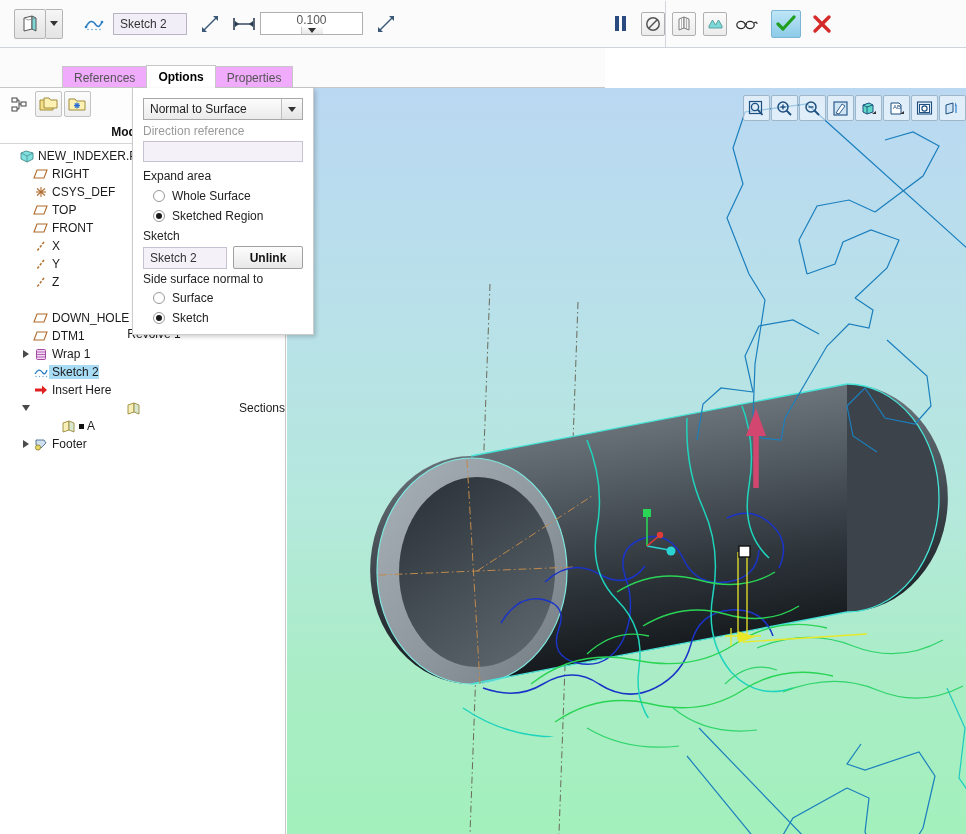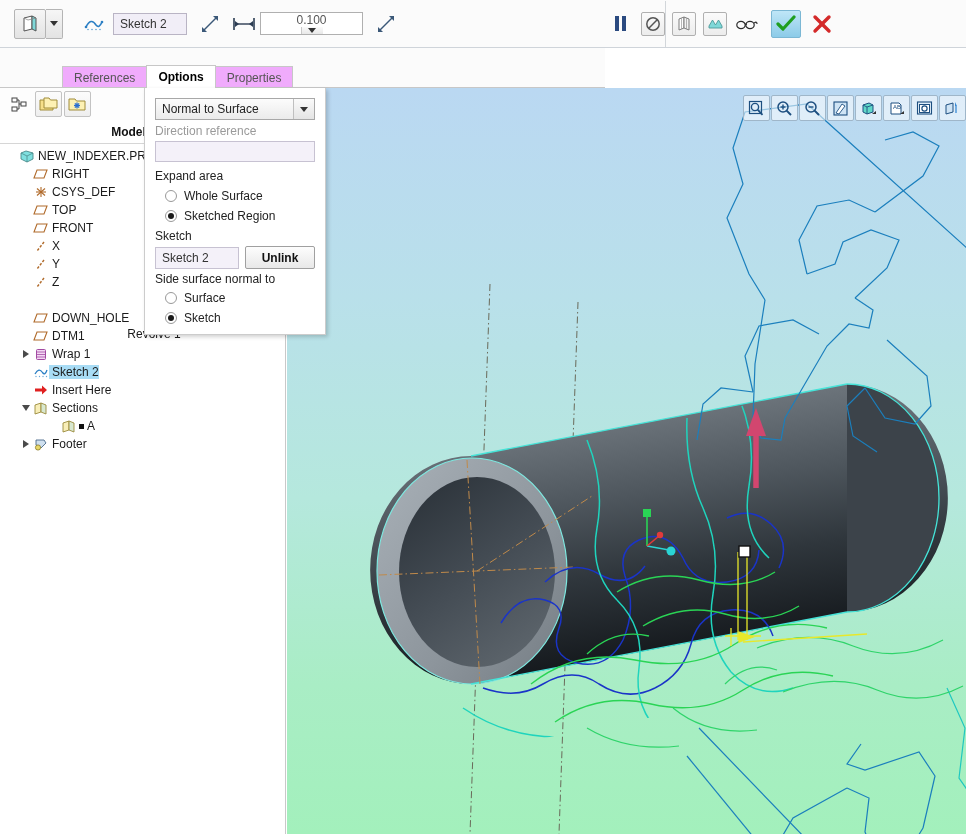--- a/index.html
+++ b/index.html
@@ -82,21 +82,21 @@
     border:1px solid #c7c7c7; border-bottom:none;
     background:#f0abfc; color:#555;
     display:flex; align-items:center;
     margin-right:-1px;
   }
   .tab.active { background:#ffffff; color:#000; font-weight:bold; height:23px; position:relative; z-index:3;text-align:center; }
   #tabs-underline { position:absolute; left:0; top:87px; width:605px; height:1px; background:#c7c7c7; }
 
   
   #options-panel {
-    position:absolute; left:144px; top:88px; width:182px; height:247px;
+    position:absolute; left:132px; top:88px; width:182px; height:247px;
     background:#ffffff; border:1px solid #cccccc; border-top:none;
     box-shadow:2px 2px 4px rgba(0,0,0,0.18);
     padding:10px 10px 0 10px;
     z-index:20;
   }
   .sel-box {
     height:22px; border:1px solid #a8a8a8;
     background:linear-gradient(#fcfcfc,#ebebeb);
     display:flex; align-items:center; font-size:12px; color:#222;
     margin-bottom:4px;
@@ -542,21 +542,21 @@
       </div>
       <div class="trow" style="padding-left: 20px;">
         <span class="exp"></span>
         <span class="tico">
           <svg width="14" height="12" viewBox="0 0 14 12">
             <path d="M1 4.5 L8 4.5 L8 1.5 L13 6 L8 10.5 L8 7.5 L1 7.5 Z" fill="#e02020"></path>
           </svg>
         </span>
         <span class="tlbl">Insert Here</span>
       </div>
-      <div class="trow" style="padding-left: 20px;">
+      <div class="trow" style="padding-left: 20px; justify-content: space-between;">
         <span class="exp">
           <span class="tri-d"></span>
         </span>
         <span class="tico">
           <svg width="15" height="13" viewBox="0 0 15 13">
             <path d="M2 3 L8 1 L8 10 L2 12 Z" fill="#f8eeb8" stroke="#9a8a3a" stroke-width="0.9"></path>
             <path d="M8 1 L13 3 L13 12 L8 10 Z" fill="#d8e8d0" stroke="#9a8a3a" stroke-width="0.9"></path>
           </svg>
         </span>
         <span class="tlbl">Sections</span>

